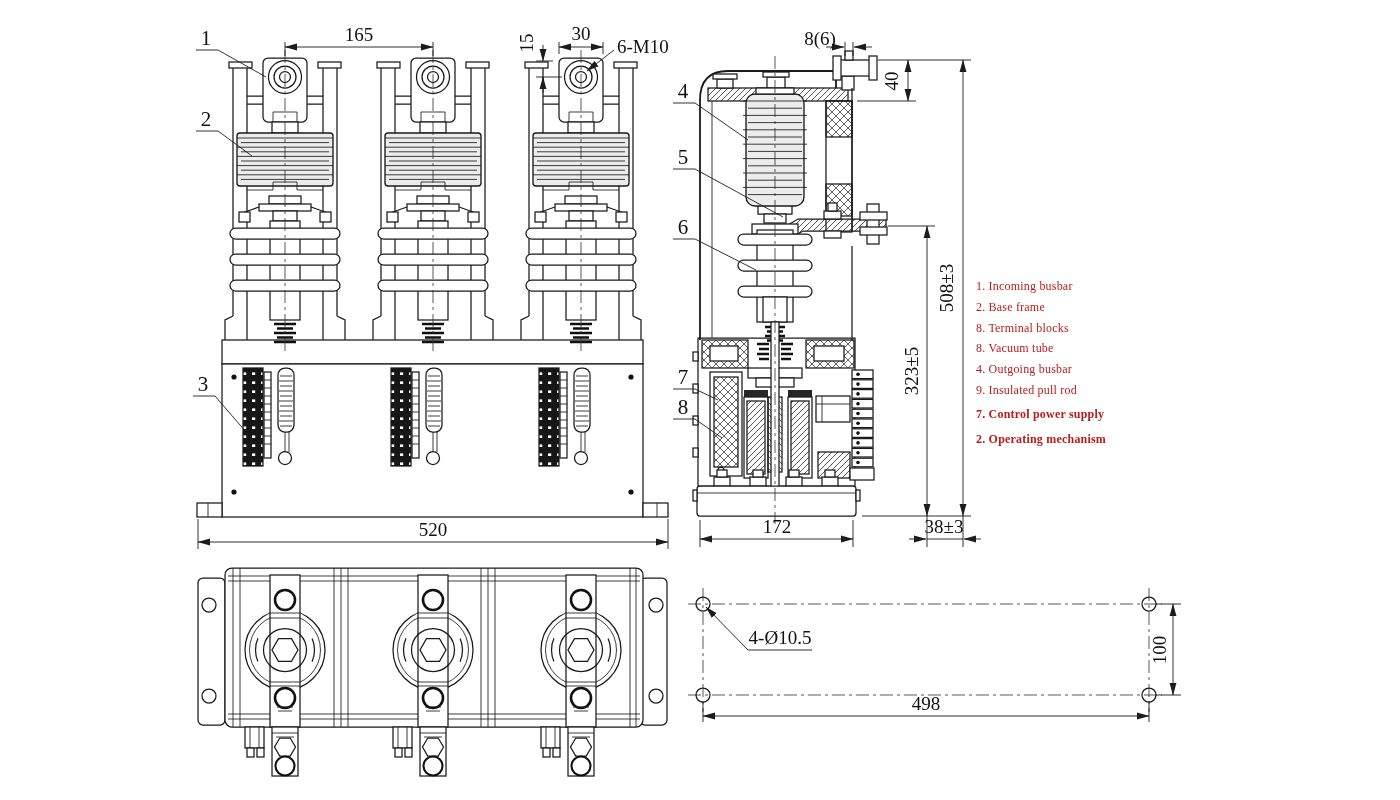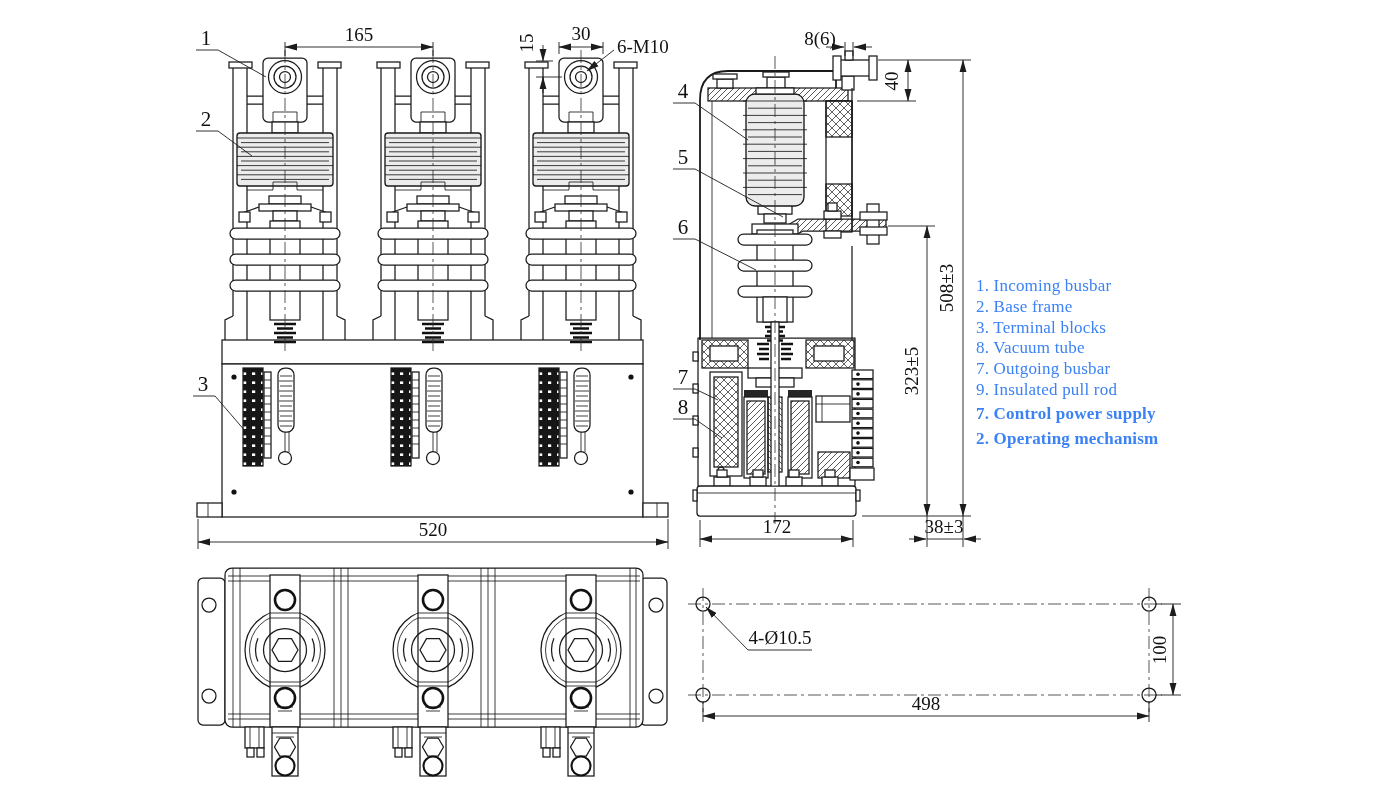--- a/index.html
+++ b/index.html
@@ -15,22 +15,22 @@
   .dot{fill:#111;stroke:none;}
   .spring{stroke:#111;stroke-width:2.5;fill:none;}
   .boltc{fill:#fff;stroke:#111;stroke-width:2.6;}
   .boltc2{fill:#fff;stroke:#111;stroke-width:2.1;}
   .dim{stroke:#1c1c1c;stroke-width:0.9;fill:none;}
   .cl{stroke:#2e2e2e;stroke-width:0.8;fill:none;stroke-dasharray:13 4 3 4;}
   text{fill:#111;font-family:"Liberation Serif","DejaVu Serif",serif;}
   .dimtxt{font-size:19px;}
   .callout{font-size:21px;}
   
-  .legend{position:absolute;left:976px;top:276px;color:#3b82f6;
-          font-size:17px;line-height:20.8px;letter-spacing:.2px;white-space:nowrap;}
+  .legend{position:absolute;left:976px;top:276px;color:#b91c1c;
+          font-size:12px;line-height:20.8px;letter-spacing:.2px;white-space:nowrap;}
   .legend-item:nth-child(7),.legend-item:nth-child(8){margin-top:3.5px;font-weight:bold;}
 </style>
 </head>
 <body>
 
 <div class="stage">
 <svg width="1400" height="800" viewBox="0 0 1400 800">
   <defs>
     <marker id="arr" viewBox="0 0 12 8" refX="11.5" refY="4" markerWidth="12.5" markerHeight="8.5" orient="auto-start-reverse" markerUnits="userSpaceOnUse">
       <path d="M12 4 L0 0.7 L0 7.3 Z" fill="#1c1c1c"></path>
@@ -356,20 +356,20 @@
     </g>
     <text class="dimtxt" text-anchor="middle" x="780" y="644">4-Ø10.5</text>
     <text class="dimtxt" text-anchor="middle" x="926" y="710">498</text>
     <text class="dimtxt" text-anchor="middle" transform="translate(1166 650) rotate(-90)">100</text>
   </g>
 </svg>
 
 <div class="legend">
   <div class="legend-item">1. Incoming busbar</div>
   <div class="legend-item">2. Base frame</div>
-  <div class="legend-item">3. Terminal blocks</div>
+  <div class="legend-item">8. Terminal blocks</div>
   <div class="legend-item">8. Vacuum tube</div>
-  <div class="legend-item">7. Outgoing busbar</div>
+  <div class="legend-item">4. Outgoing busbar</div>
   <div class="legend-item">9. Insulated pull rod</div>
   <div class="legend-item">7. Control power supply</div>
   <div class="legend-item">2. Operating mechanism</div>
 </div>
 </div>
 
 </body></html>

